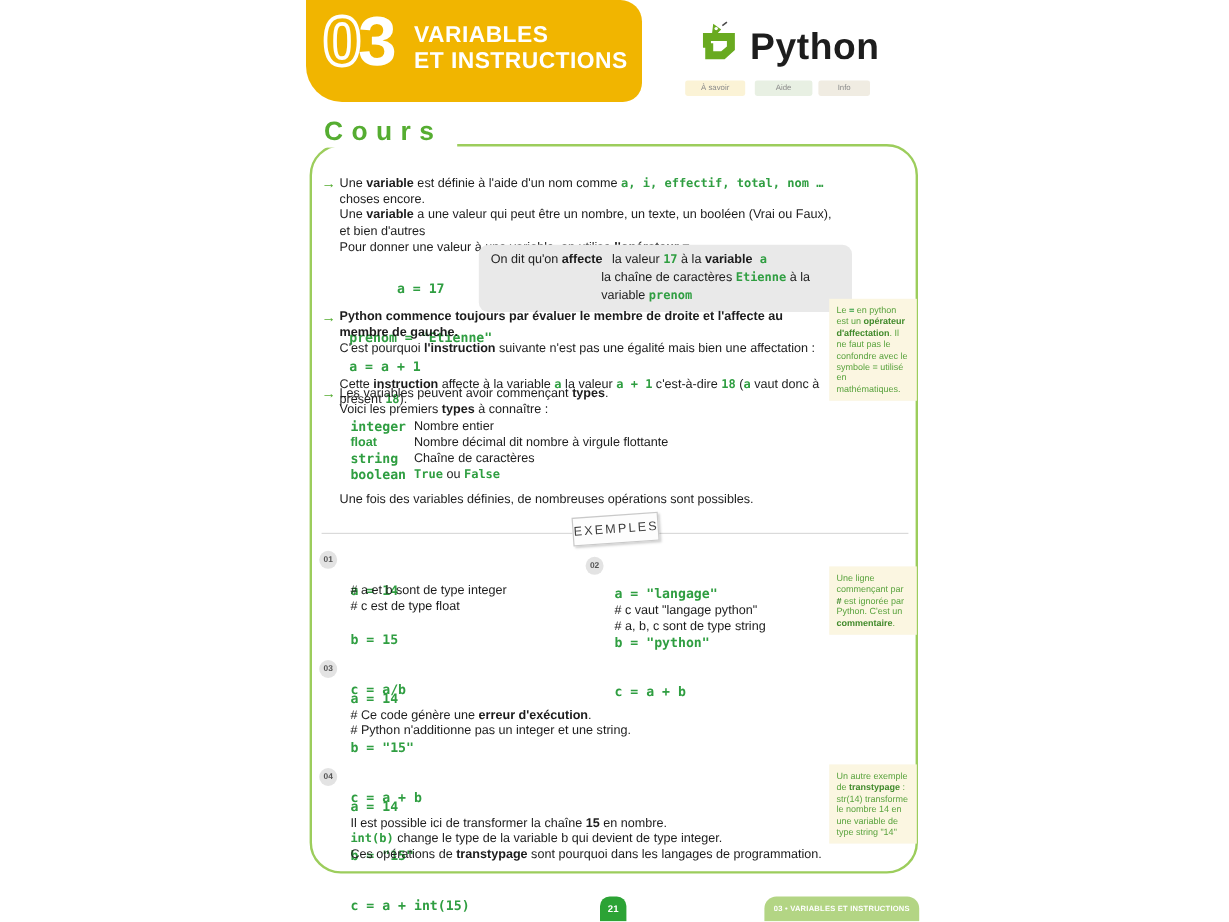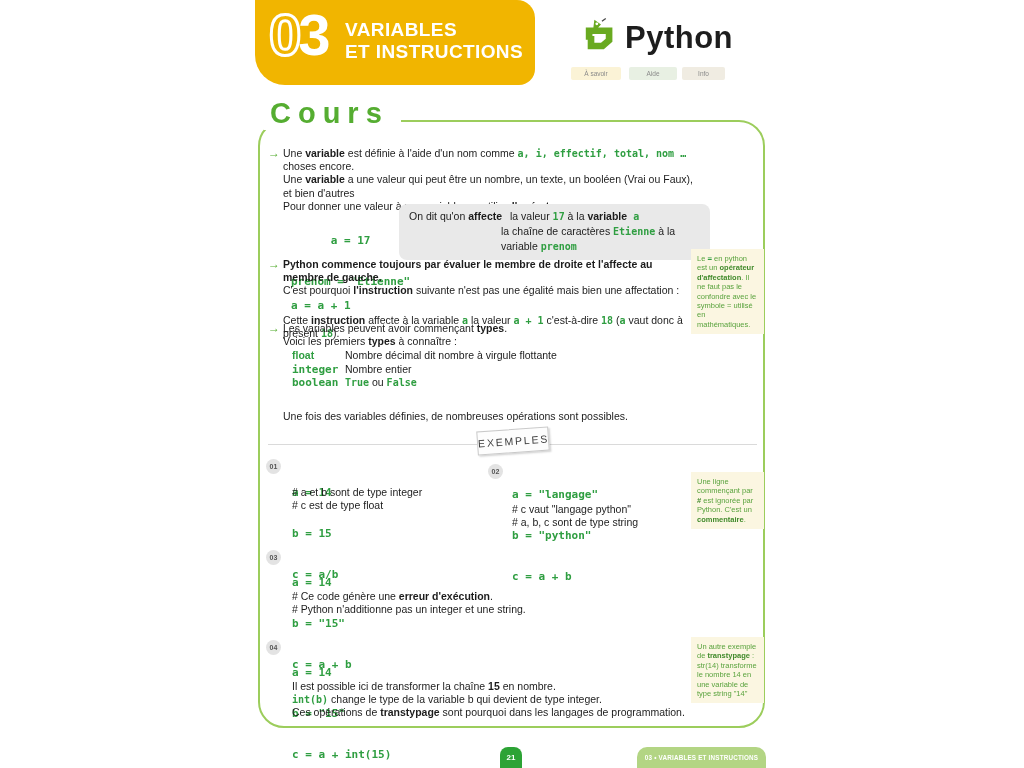--- a/index.html
+++ b/index.html
@@ -18,21 +18,21 @@
   .chapter-title{ position:absolute; left:90px; top:19px; color:#fff; font-weight:bold; font-size:19px; line-height:22px; letter-spacing:0.4px;}
   .pylogo{ position:absolute; left:582px; top:17px; display:flex; align-items:center; }
   .pylogo-text{ font-size:31px; font-weight:600; color:#1d1d1d; letter-spacing:0.5px; margin-left:5px;}
   .tab{ position:absolute; top:67px; height:13px; font-size:6.5px; color:#8a8a8a; text-align:center; line-height:13px; border-radius:2px;}
   .tab1{ left:571px; width:50px; background:#fbf3d6;}
   .tab2{ left:629px; width:48px; background:#e8f0e3;}
   .tab3{ left:682px; width:43px; background:#f0ece2;}
   
   .course-box{ position:absolute; left:258px; top:120px; width:507px; height:608px;
     border:2.5px solid #9ccd5c; border-radius:26px;}
-  .cours-label{ position:absolute; left:264px; top:97px; font-size:29px; font-weight:bold; color:#55ad31;
+  .cours-label{ position:absolute; left:264px; top:97px; font-size:22px; font-weight:bold; color:#55ad31;
     letter-spacing:7px; background:#fff; padding:0 12px 0 6px; z-index:2;}
   
   .txt{ font-size:10.5px; line-height:13.2px; }
   .b{ font-weight:bold; }
   .code{ font-family:"DejaVu Sans Mono", monospace; font-weight:bold; color:#2f9e41; font-size:10px; white-space:pre;}
   .codeblock{ position:absolute; font-family:"DejaVu Sans Mono", monospace; font-weight:bold; color:#2f9e41;
     font-size:11px; line-height:13.8px; white-space:pre;}
   .arrow{ position:absolute; color:#55ad31; font-size:12px; font-weight:bold; }
   .block{ position:absolute; }
   .callout{ position:absolute; left:399px; top:204px; width:311px; background:#e9e9e9;
@@ -118,26 +118,30 @@
     <div class="code" style="font-size:11px; line-height:14px; padding:1px 0 1px 8px;">a = a + 1</div>
     <div><span>Cette </span><span class="b">instruction</span><span> affecte à la variable </span><span class="code">a</span><span> la valeur </span><span class="code">a + 1</span><span> c'est-à-dire </span><span class="code">18</span><span> (</span><span class="code">a</span><span> vaut donc à présent </span><span class="code">18</span><span>).</span></div>
   </div>
 
   <div class="arrow" style="left:268px; top:321px;">→</div>
   <div class="block txt" style="left:283px; top:322px; width:410px;">
     <div><span>Les variables peuvent avoir commençant </span><span class="b">types</span><span>.</span></div>
     <div><span>Voici les premiers </span><span class="b">types</span><span> à connaître :</span></div>
     <div style="padding-left:9px; margin-top:1px;">
       <div class="typerow">
+          <span class="typeterm code" style="font-size:11px;">integer</span>
+          <span>Nombre entier</span>
+        </div>
+      <div class="typerow">
           <span class="typeterm b" style="color:#2f9e41;">float</span>
           <span>Nombre décimal dit nombre à virgule flottante</span>
         </div>
       <div class="typerow">
-          <span class="typeterm code" style="font-size:11px;">integer</span>
-          <span>Nombre entier</span>
+          <span class="typeterm code" style="font-size:11px;">string</span>
+          <span>Chaîne de caractères</span>
         </div>
       <div class="typerow">
           <span class="typeterm code" style="font-size:11px;">boolean</span>
           <span><span class="code">True</span><span> ou </span><span class="code">False</span></span>
         </div>
     </div>
   </div>
 
 
   <div class="block txt" style="left:283px; top:410px; width:420px;">

